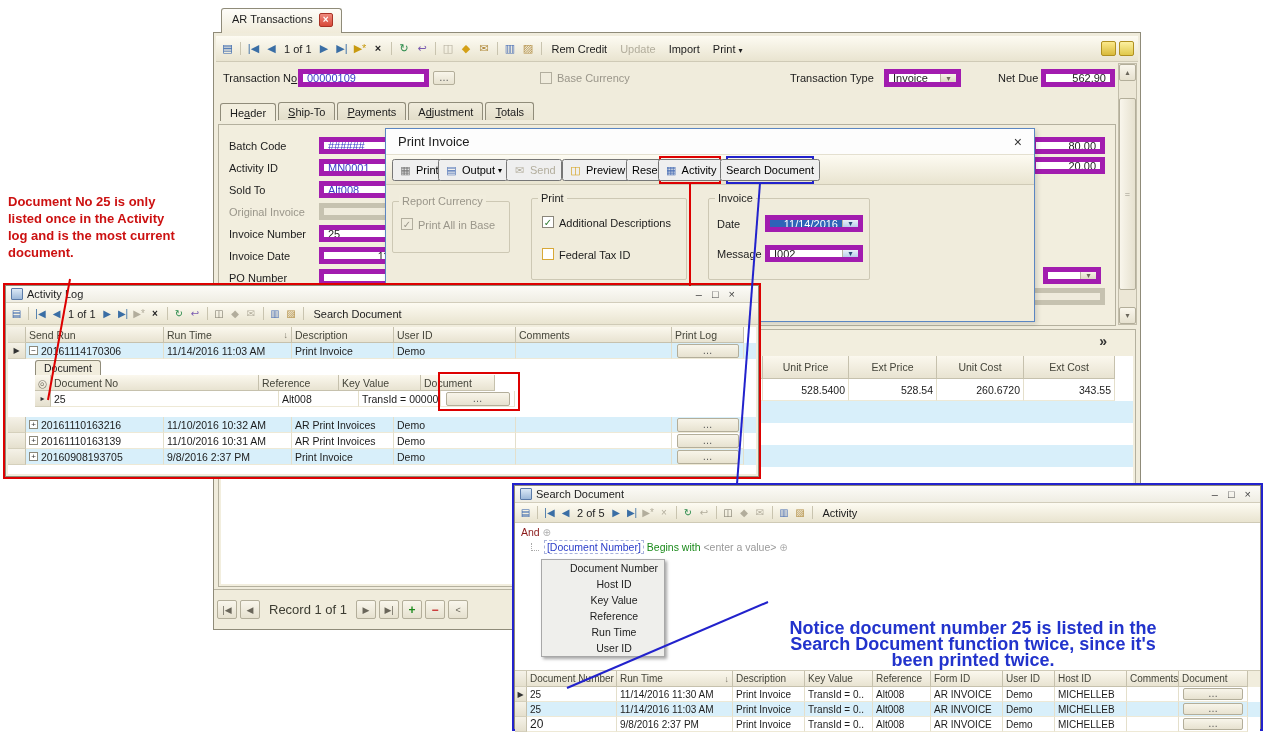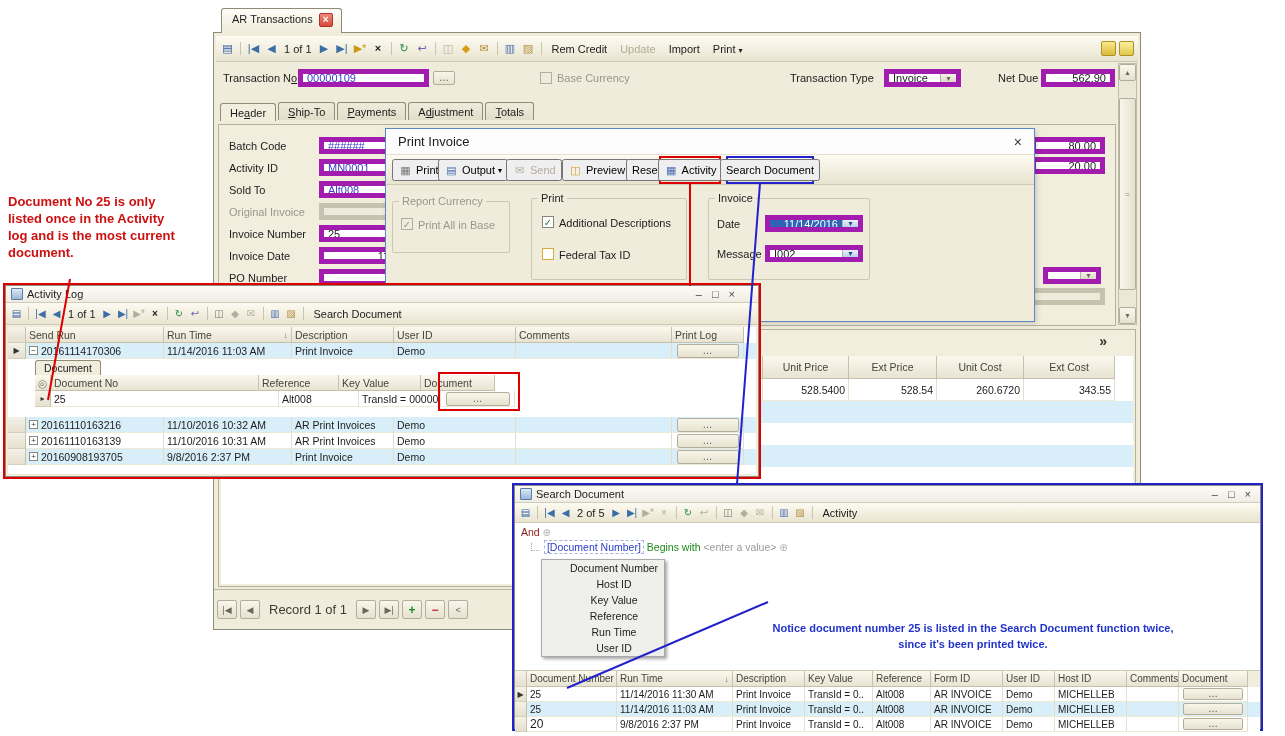--- a/index.html
+++ b/index.html
@@ -94,21 +94,21 @@
 .f-plus { color:#b0b0b0; font-size:10px; }
 .f-branch { display:inline-block; width:8px; height:8px; border-left:1px dotted #aaa; border-bottom:1px dotted #aaa; margin-right:2px; }
 .f-field { color:#2a3cc8; border:1px dashed #a8b2dc; padding:0 2px; }
 .f-op { color:#1a8a1a; }
 .f-val { color:#999; }
 .menu { position:absolute; left:26px; top:36px; width:124px; background:#efefec; border:1px solid #a8a8a8; box-shadow:2px 2px 3px rgba(0,0,0,.35); z-index:3; }
 .menu-item { height:16px; line-height:16px; padding-left:22px; font-size:10.5px; color:#222; white-space:nowrap; }
 
 
 .red-note { left:8px; top:193px; width:172px; font-size:13px; line-height:17px; font-weight:bold; color:#cc1111; z-index:20; }
-.blue-note { font-size:11px; line-height:16px; font-weight:bold; color:#2233cc; z-index:40; }
+.blue-note { font-size:18px; line-height:16px; font-weight:bold; color:#2233cc; z-index:40; }
 #overlay { left:0; top:0; width:1285px; height:736px; z-index:60; pointer-events:none; }
 </style>
 </head>
 <body>
 
 <div id="mw" class="abs">
   <div class="mw-tab">
     <span>AR Transactions</span>
     <span class="tab-close">×</span>
   </div>

